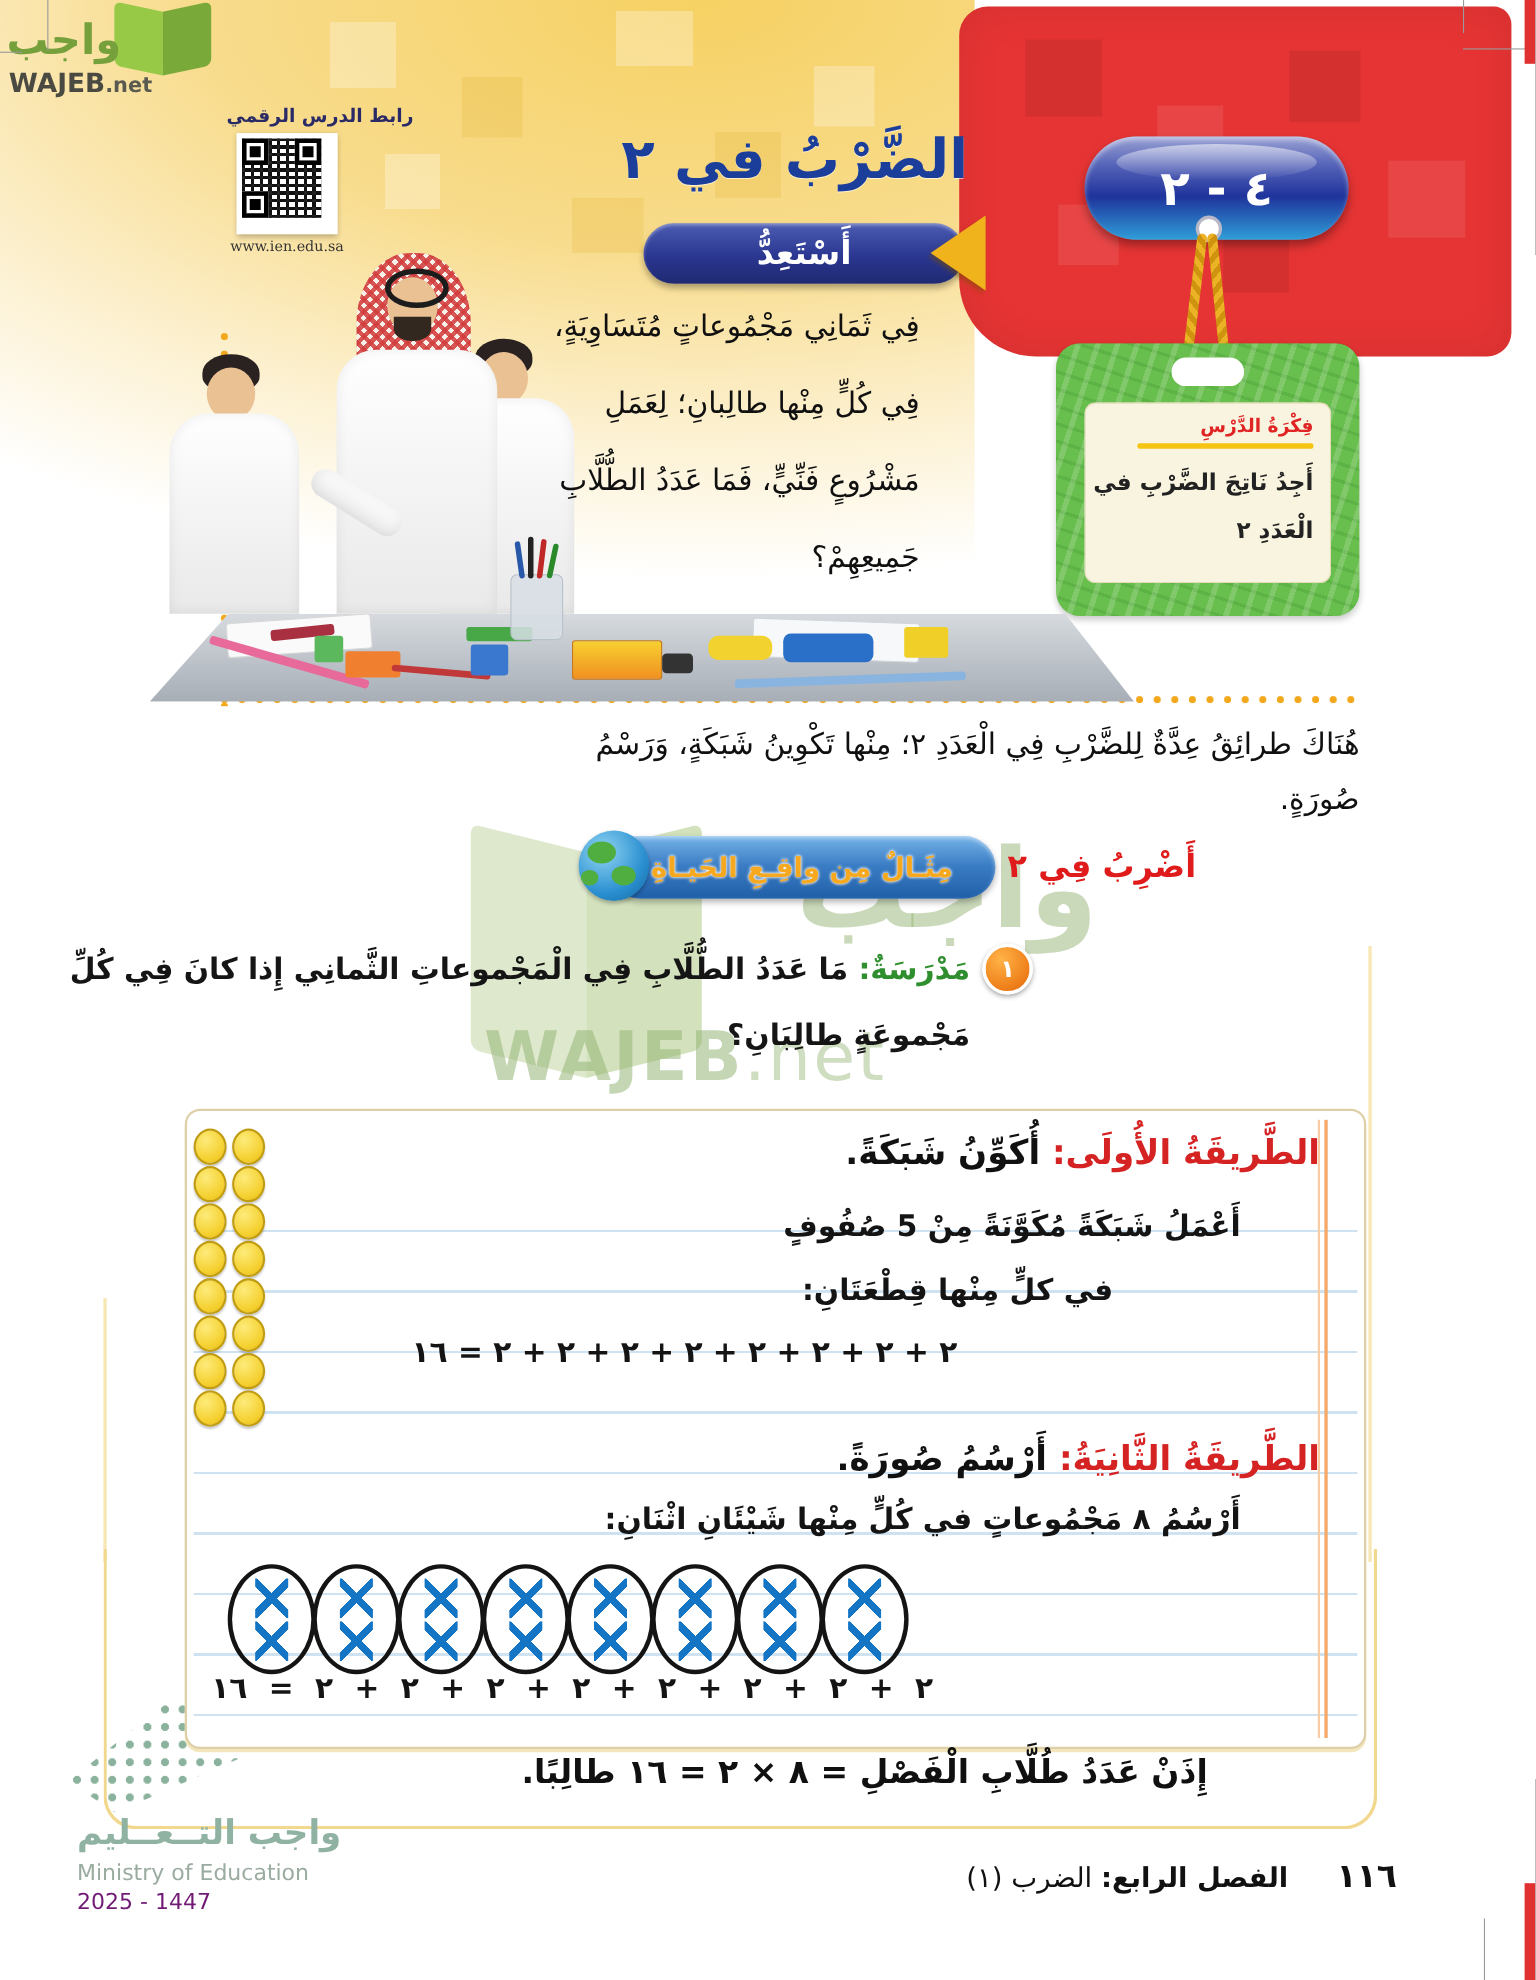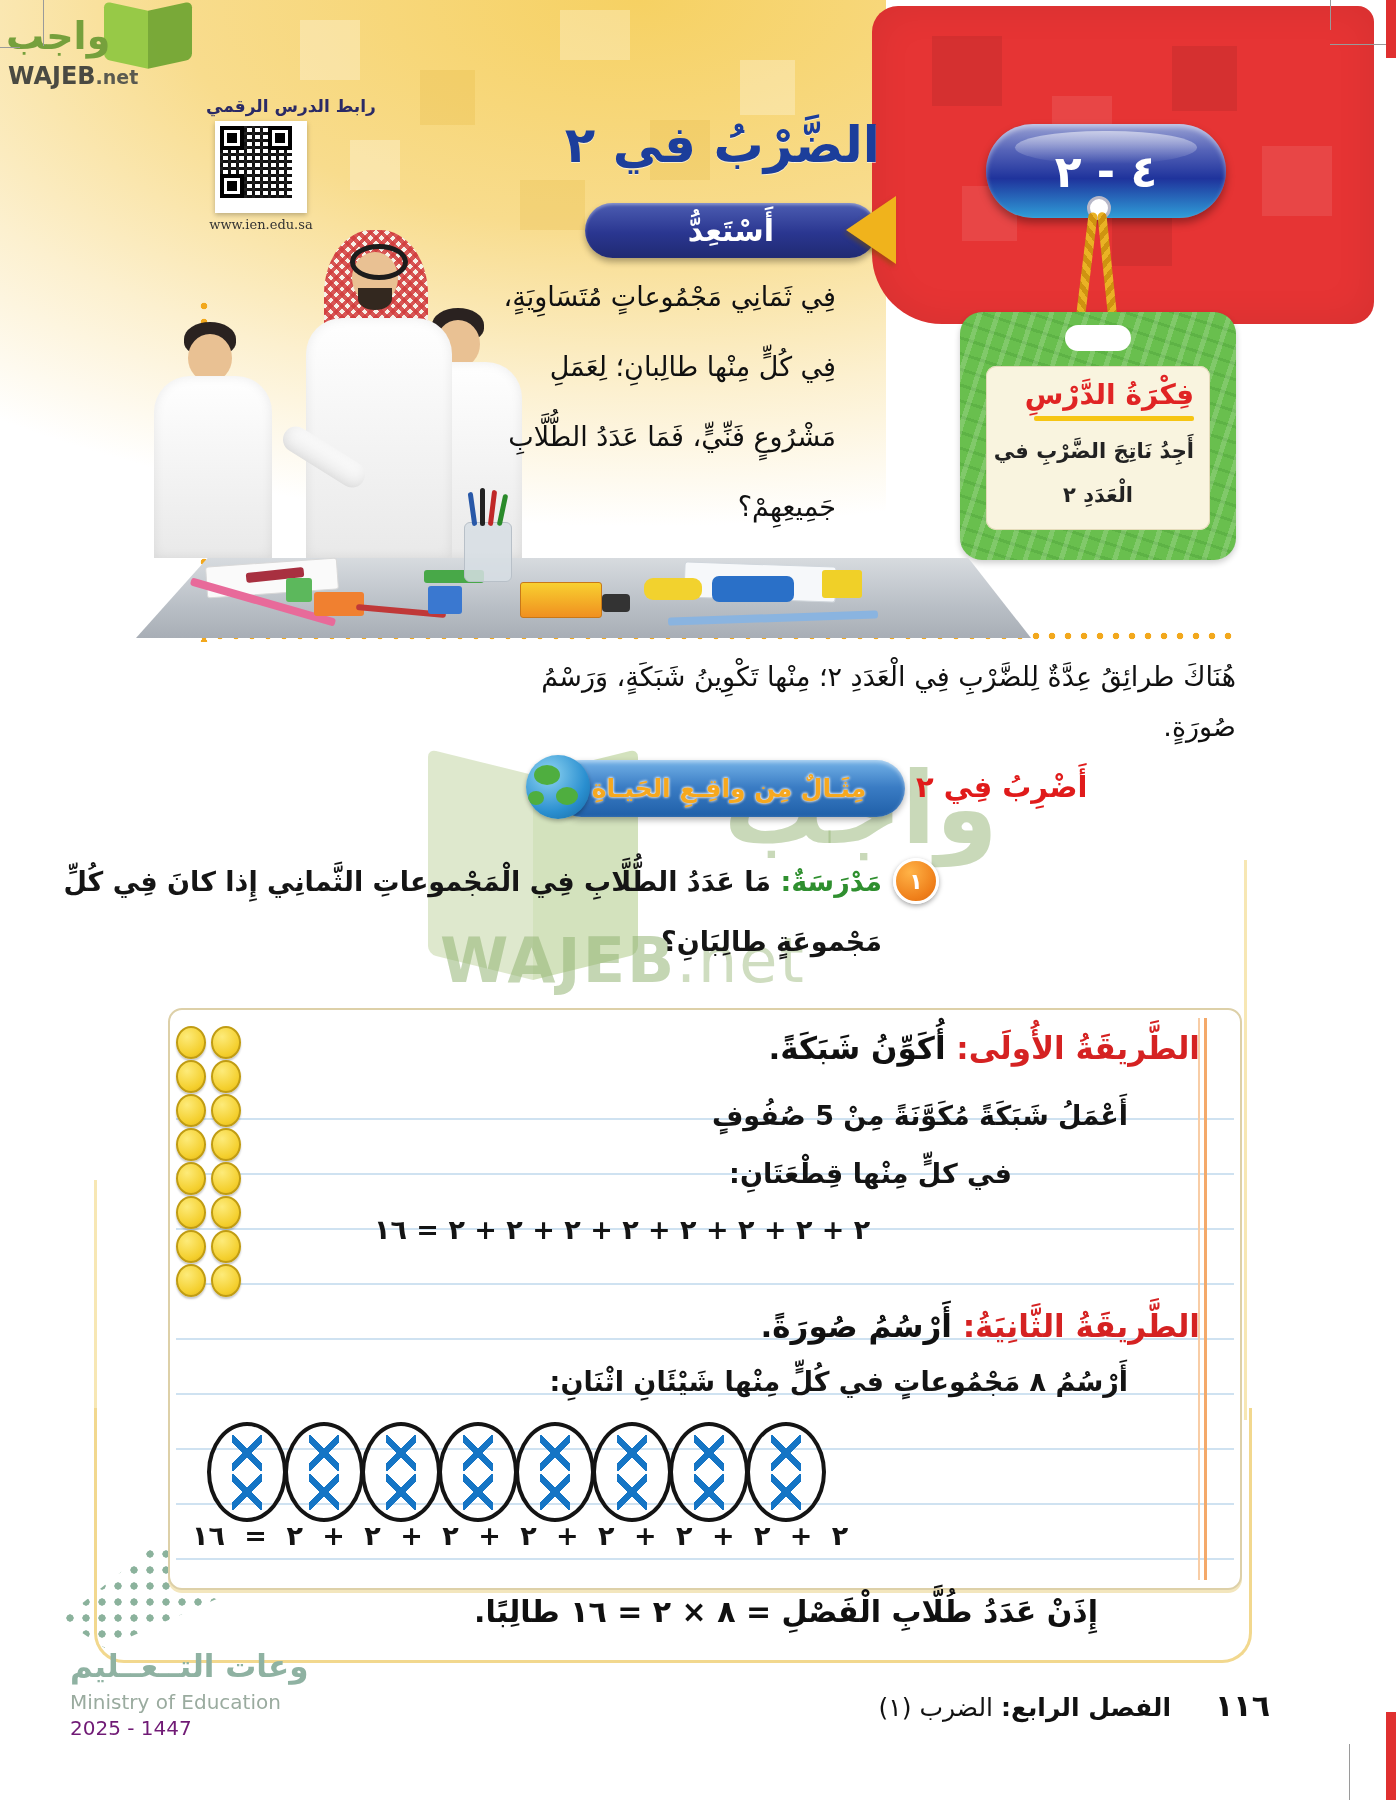--- a/index.html
+++ b/index.html
@@ -40,23 +40,23 @@
   
   .idea-card{left:960px;top:312px;width:276px;height:248px;border-radius:22px;
     background:repeating-linear-gradient(108deg,rgba(255,255,255,.16) 0 5px,rgba(255,255,255,0) 5px 17px),
                repeating-linear-gradient(18deg,rgba(52,134,38,.22) 0 3px,rgba(0,0,0,0) 3px 15px),#69bf4e;
     box-shadow:0 3px 6px rgba(0,0,0,.2);}
   .idea-notch{position:absolute;left:50%;top:13px;transform:translateX(-50%);
     width:66px;height:26px;border-radius:13px;background:#fff;}
   .idea-inner{position:absolute;left:26px;right:26px;top:54px;bottom:30px;border-radius:10px;
     background:#f9f4df;box-shadow:inset 0 0 0 1px #e4dbba;padding:12px 16px;
     direction:rtl;text-align:right;}
-  .idea-title{color:#e02424;font-size:28px;font-weight:bold;}
+  .idea-title{color:#e02424;font-size:17px;font-weight:bold;}
   .idea-underline{width:160px;height:5px;background:#f6c513;border-radius:2px;margin:5px 0 8px;}
-  .idea-line{font-size:21px;font-weight:bold;color:#222;line-height:44px;white-space:nowrap;text-align:center;}
+  .idea-line{font-size:21px;font-weight:bold;color:#222;line-height:44px;white-space:nowrap;}
 
   
   .lesson-title{right:516px;top:116px;font-size:50px;font-weight:bold;color:#1c3e9b;
     direction:rtl;white-space:nowrap;text-shadow:0 1px 0 rgba(255,255,255,.6);}
   .ready-pill{left:585px;top:203px;width:292px;height:55px;border-radius:28px;
     background:linear-gradient(180deg,#4c5db2 0%,#2a3690 55%,#202a72 100%);
     box-shadow:0 4px 6px rgba(0,0,0,.3), inset 0 2px 3px rgba(255,255,255,.35);
     display:flex;align-items:center;justify-content:center;color:#fff;font-size:30px;font-weight:bold;}
   .ready-tri{left:846px;top:196px;width:0;height:0;border-top:34px solid transparent;
     border-bottom:34px solid transparent;border-right:50px solid #f0b31c;
@@ -419,21 +419,21 @@
       <div class="xmark"></div>
       <div class="xmark"></div>
     </div>
     </div>
 
   <div class="abs equation wide" style="left:192px;top:1520px;">٢ + ٢ + ٢ + ٢ + ٢ + ٢ + ٢ + ٢ = ١٦</div>
 
   <div class="abs conclusion">إِذَنْ عَدَدُ طُلَّابِ الْفَصْلِ = ٨ × ٢ = ١٦ طالِبًا.</div>
 
   <div class="abs ministry-dots"></div>
-  <div class="abs ministry-ar">وعات التــعــليم</div>
+  <div class="abs ministry-ar">واجب التــعــليم</div>
   <div class="abs ministry-en">Ministry of Education</div>
   <div class="abs ministry-yr">2025 - 1447</div>
 
   <div class="abs footer">
     <span class="page-num">١١٦</span>
     <span class="chapter"><b>الفصل الرابع:</b><span> الضرب (١)</span></span>
   </div>
 
   <div class="abs mark" style="left:43px;top:0;width:1px;height:46px;"></div>
   <div class="abs mark" style="left:0;top:47px;width:20px;height:1px;"></div>

